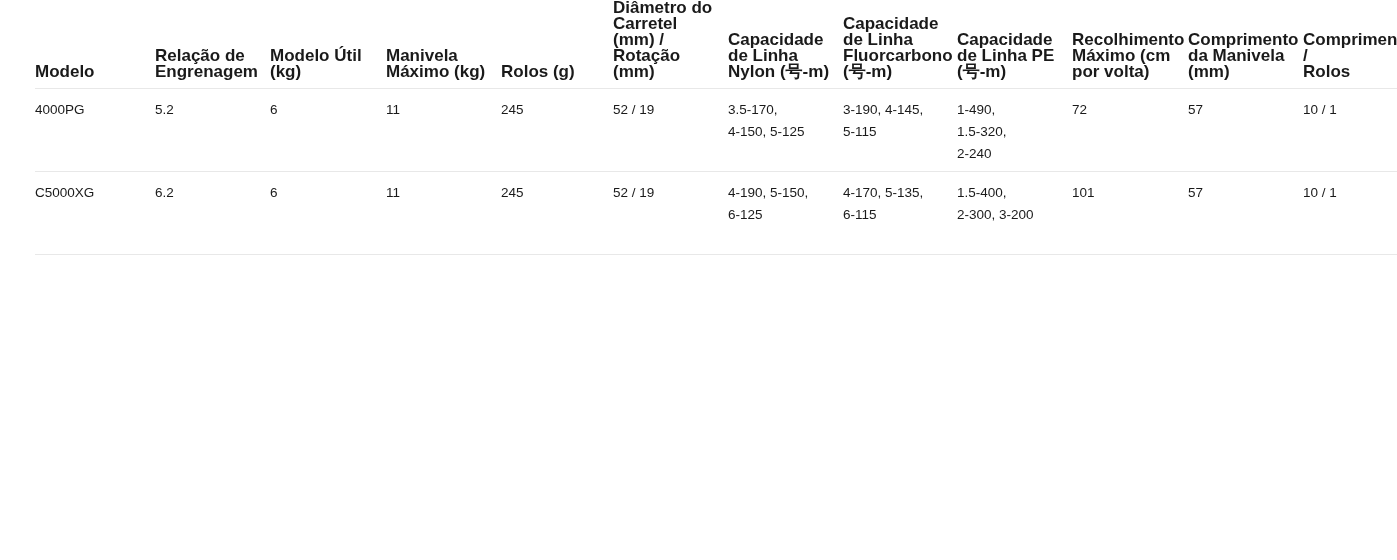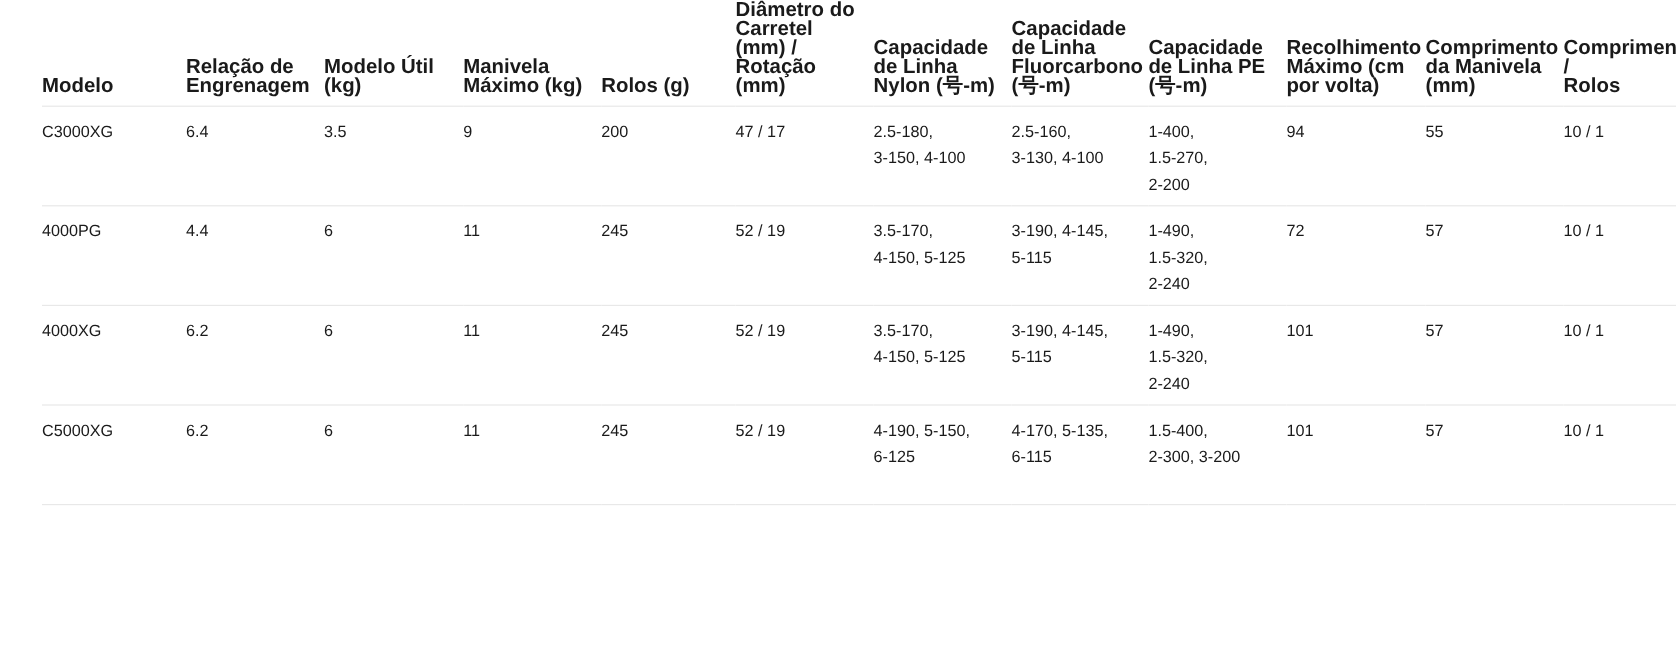--- a/index.html
+++ b/index.html
@@ -103,70 +103,34 @@
 por volta)</th>
         <th>Comprimento
 da Manivela
 (mm)</th>
         <th>Comprimento /
 Rolos</th>
       </tr>
     </thead>
     <tbody>
       <tr>
-        <td>C3000XG</td>
-        <td>6.4</td>
-        <td>3.5</td>
-        <td>9</td>
-        <td>200</td>
-        <td>47 / 17</td>
-        <td>2.5-180,
-3-150, 4-100</td>
-        <td>2.5-160,
-3-130, 4-100</td>
-        <td>1-400,
-1.5-270,
-2-200</td>
-        <td>94</td>
-        <td>55</td>
-        <td>10 / 1</td>
-      </tr>
-      <tr>
         <td>4000PG</td>
-        <td>4.4</td>
+        <td>5.2</td>
         <td>6</td>
         <td>11</td>
         <td>245</td>
         <td>52 / 19</td>
         <td>3.5-170,
 4-150, 5-125</td>
         <td>3-190, 4-145,
 5-115</td>
         <td>1-490,
 1.5-320,
 2-240</td>
         <td>72</td>
-        <td>57</td>
-        <td>10 / 1</td>
-      </tr>
-      <tr>
-        <td>4000XG</td>
-        <td>6.2</td>
-        <td>6</td>
-        <td>11</td>
-        <td>245</td>
-        <td>52 / 19</td>
-        <td>3.5-170,
-4-150, 5-125</td>
-        <td>3-190, 4-145,
-5-115</td>
-        <td>1-490,
-1.5-320,
-2-240</td>
-        <td>101</td>
         <td>57</td>
         <td>10 / 1</td>
       </tr>
       <tr>
         <td>C5000XG</td>
         <td>6.2</td>
         <td>6</td>
         <td>11</td>
         <td>245</td>
         <td>52 / 19</td>

